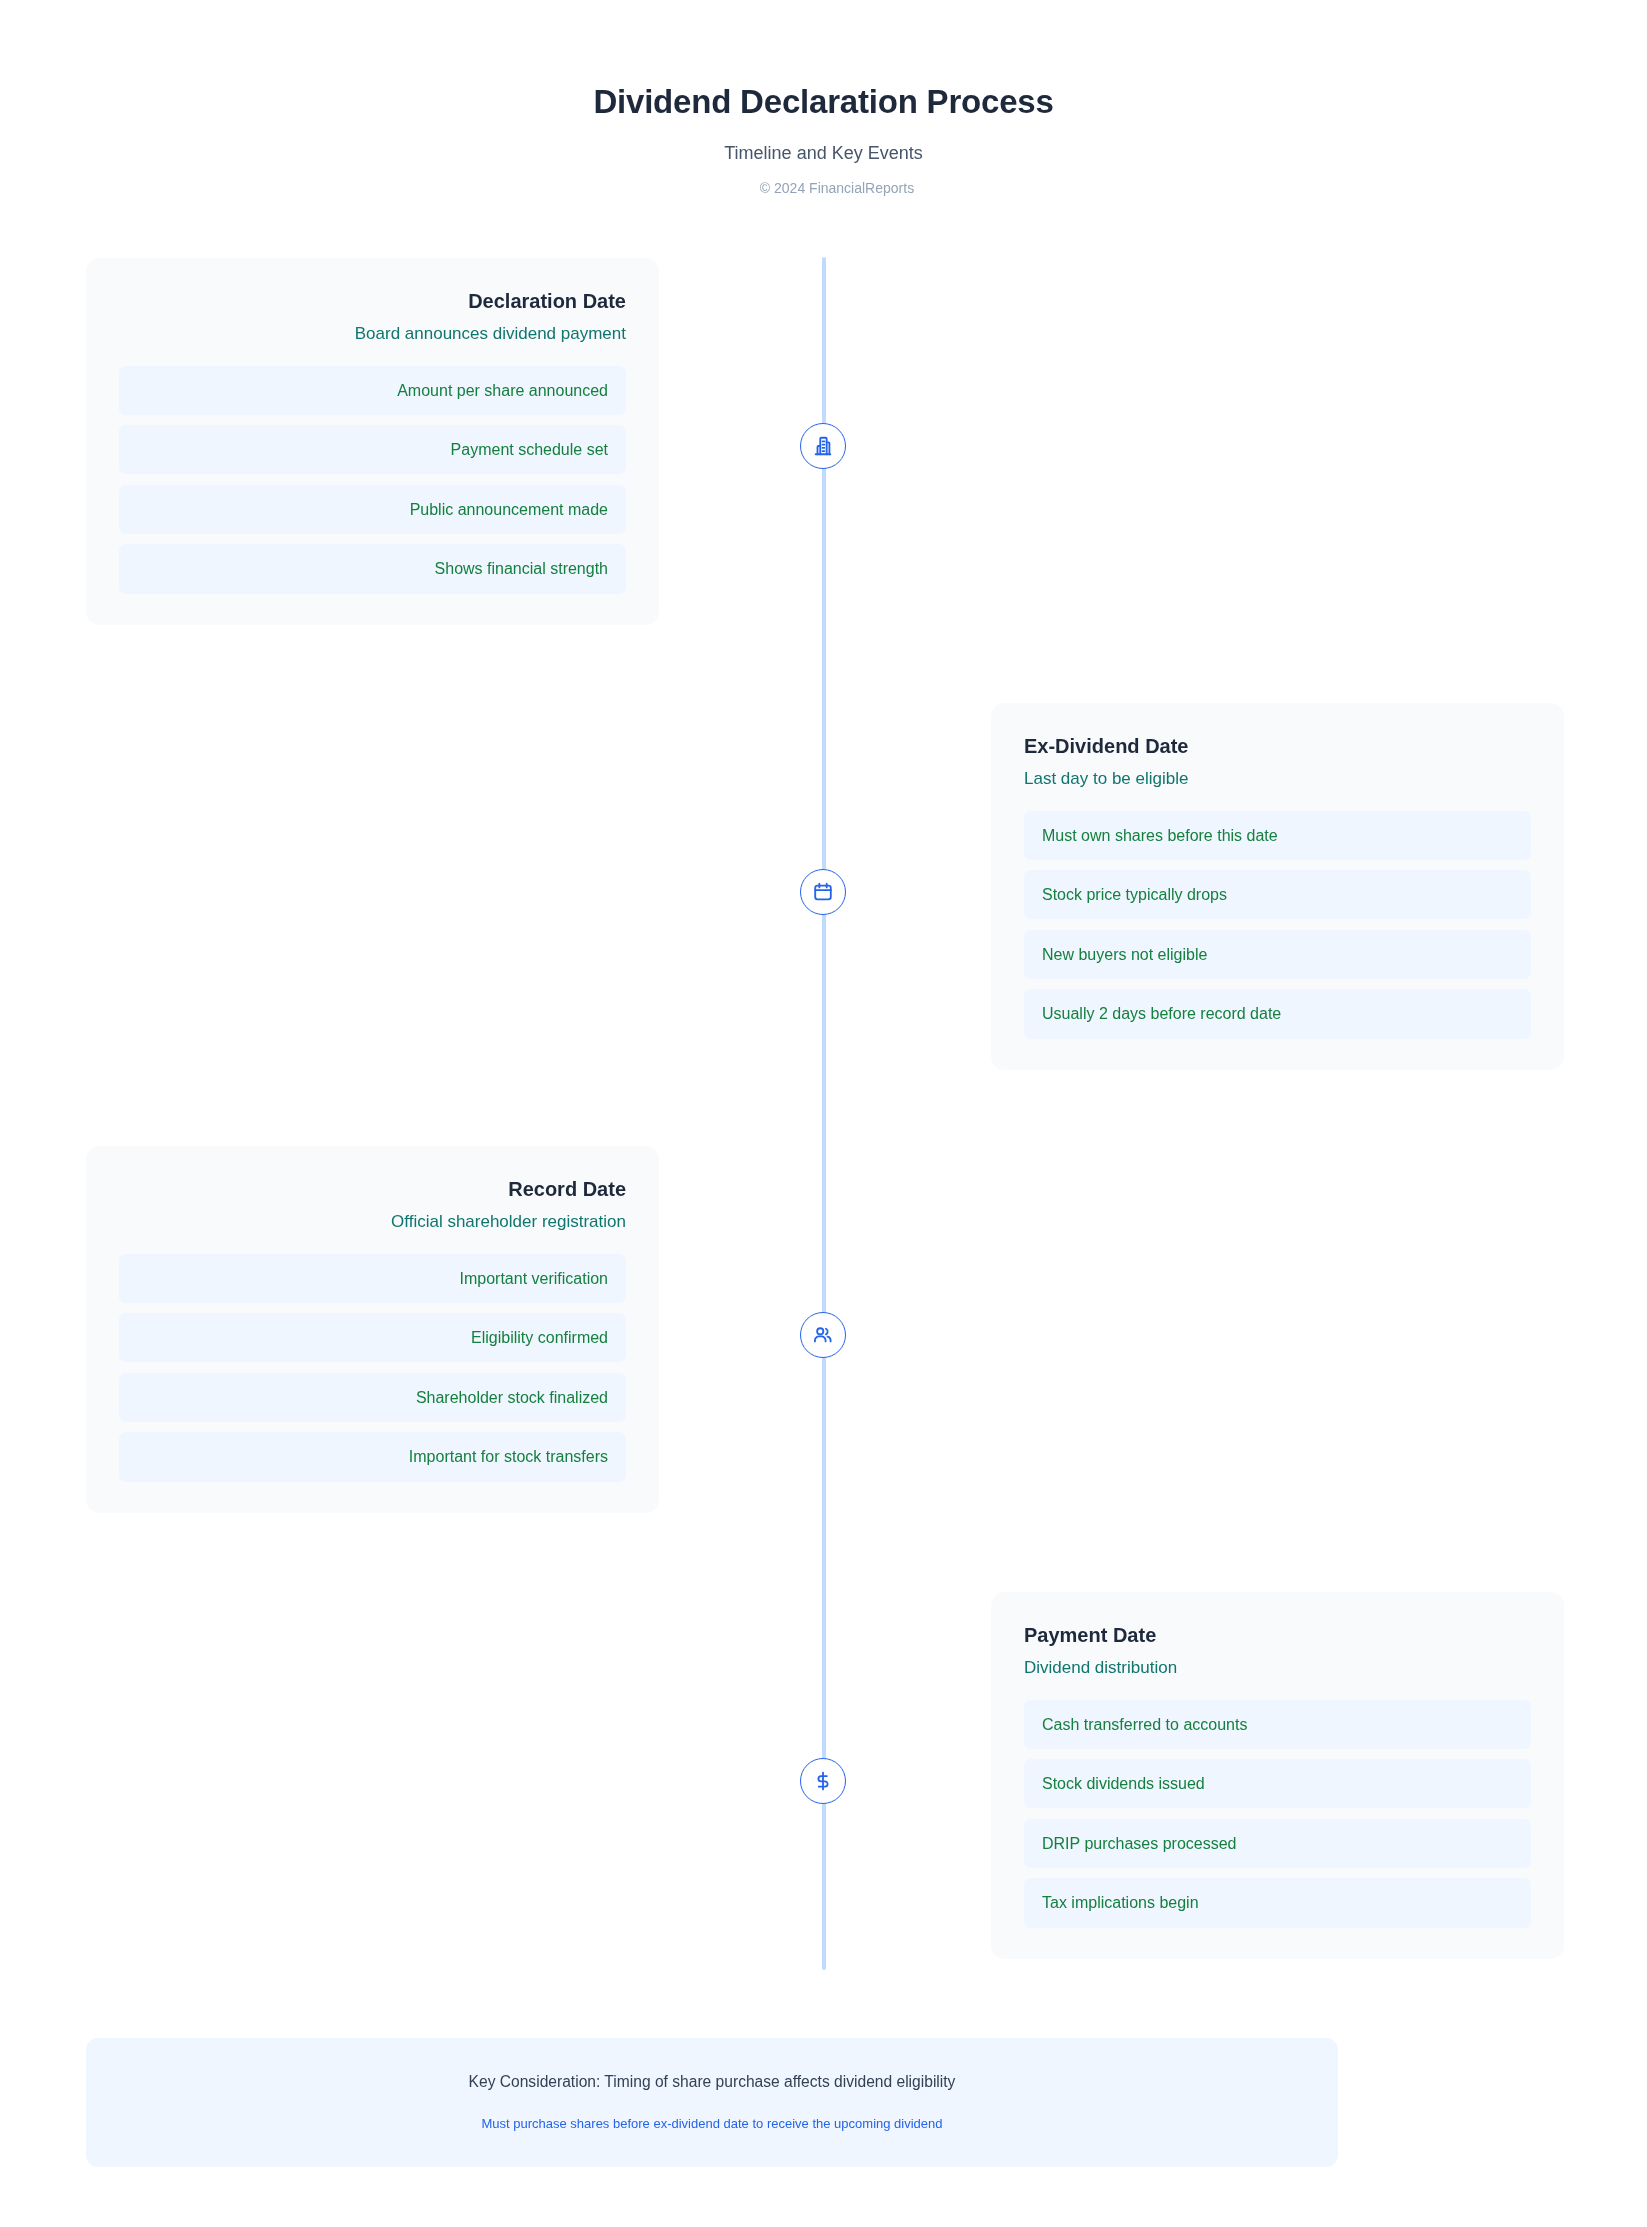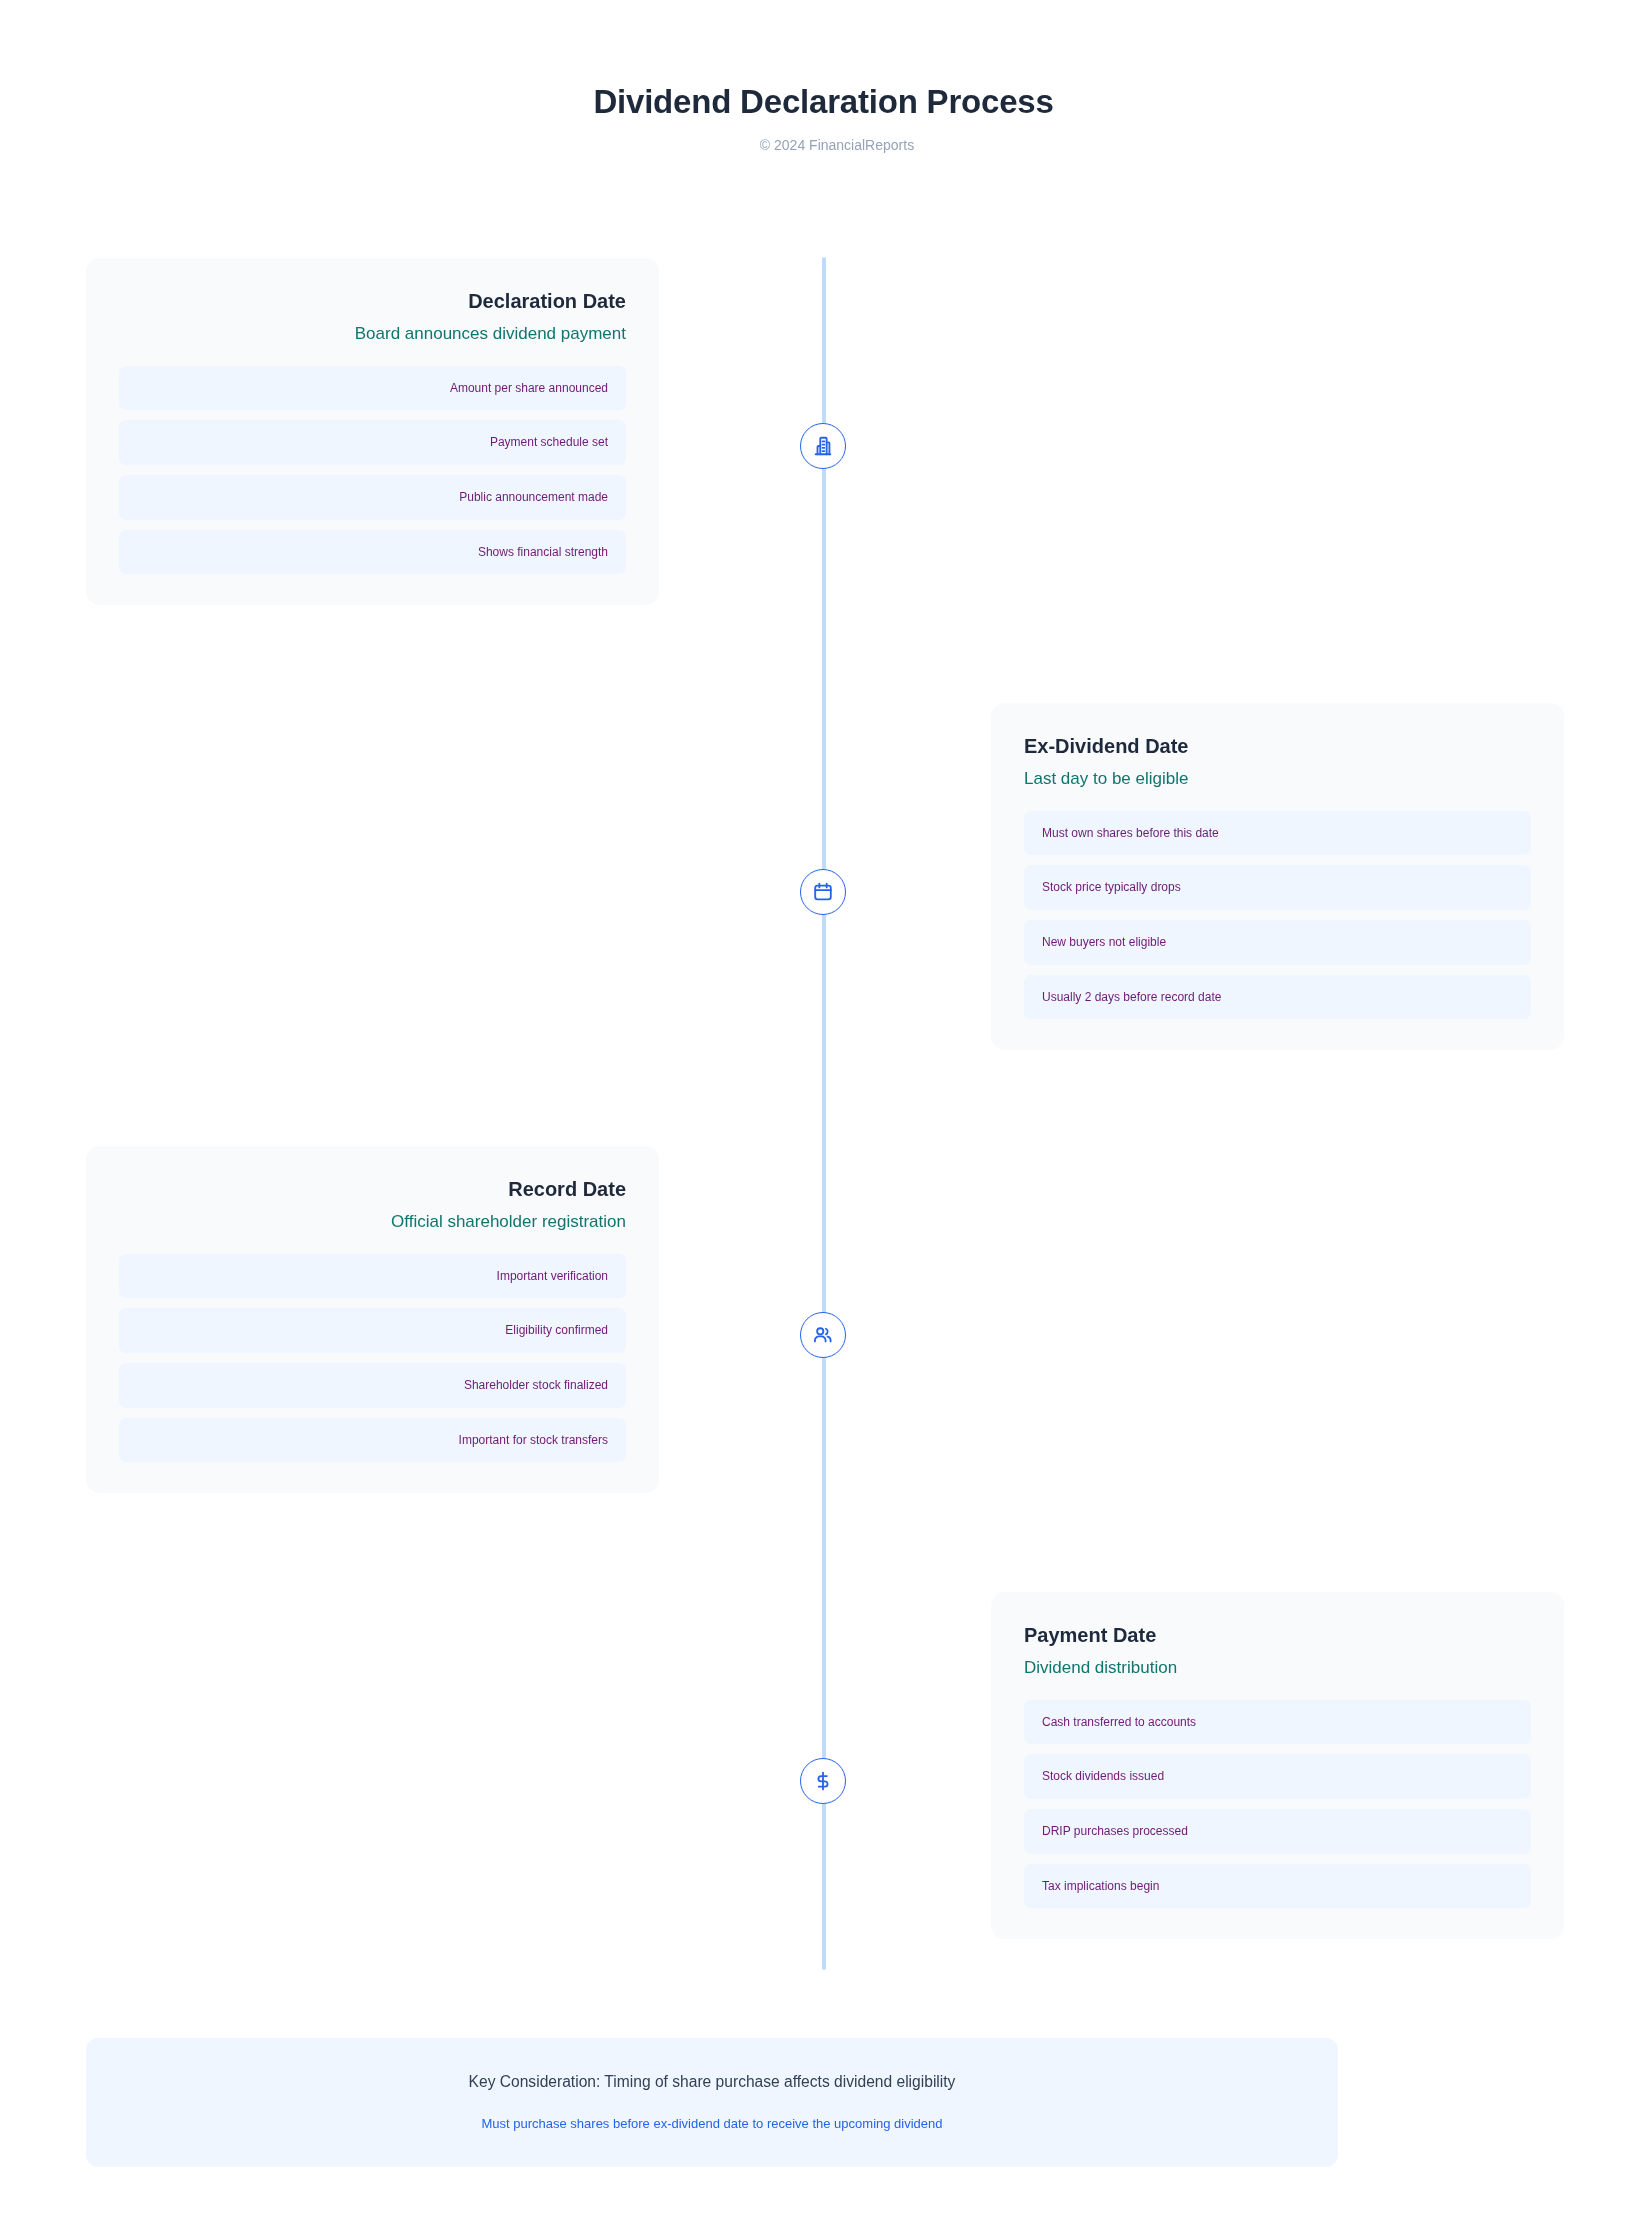--- a/index.html
+++ b/index.html
@@ -119,22 +119,22 @@
   }
   .pill-list {
     margin: 0;
     padding: 0;
     list-style: none;
     padding-top: 21px;
   }
   .pill {
     background: #eff6ff;
     border-radius: 6.7px;
-    font-size: 12px;
-    color: #701a75;
+    font-size: 16px;
+    color: #15803d;
     padding: 15px 18px;
     margin-bottom: 10.4px;
     line-height: 1.2;
   }
   .pill:last-child { margin-bottom: 0; }
 
   
   .footer {
     position: absolute;
     left: 86px;
@@ -158,20 +158,21 @@
     font-size: 13px;
     color: #2563eb;
     line-height: 1.3;
   }
 </style>
 </head>
 <body>
 
 <div class="header">
   <h1 class="title">Dividend Declaration Process</h1>
+  <p class="subtitle">Timeline and Key Events</p>
   <p class="copyright">© 2024 FinancialReports</p>
 </div>
 
 <div class="spine"></div>
 
 <div class="stage stage-1">
   <div class="marker">
     <span>
       <svg width="22" height="22" viewBox="0 0 24 24" fill="none" stroke="#2563eb" stroke-width="2" stroke-linecap="round" stroke-linejoin="round">
         <path d="M9 21V4a1 1 0 0 1 1-1h5a1 1 0 0 1 1 1v17"></path>

